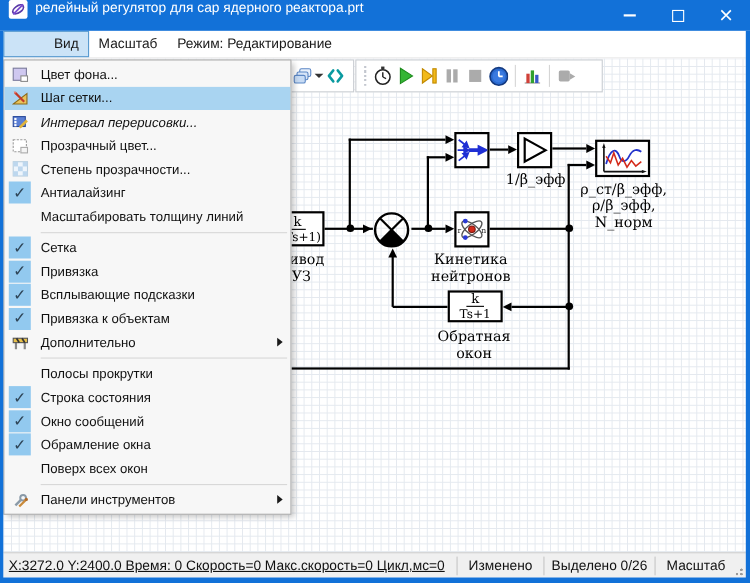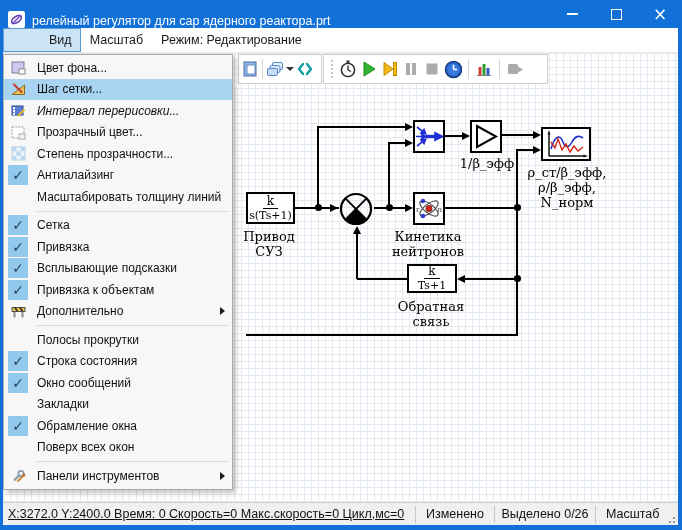--- a/index.html
+++ b/index.html
@@ -1,21 +1,21 @@
 <!DOCTYPE html>
 <html><head>
 <meta charset="utf-8">
 <style>
   html,body{margin:0;padding:0;}
   body{width:682px;height:530px;position:relative;overflow:hidden;
        font-family:"Liberation Sans","DejaVu Sans",sans-serif;background:#fff;}
 
   
   .titlebar{position:absolute;left:0;top:0;width:682px;height:28px;background:#1271d8;
-            display:flex;align-items:flex-end;z-index:80;}
+            display:flex;align-items:flex-start;z-index:80;}
   .appicon{width:17px;height:17px;background:#fff;border-radius:2px;margin-left:8px;
            display:flex;align-items:center;justify-content:center;flex:none;}
   .wtitle{color:#fff;font-size:12.5px;margin-left:7px;flex:1;white-space:nowrap;overflow:hidden;}
   .wcs{display:flex;height:28px;}
   .wc{width:44px;height:28px;display:flex;align-items:center;justify-content:center;}
   .g-min{width:11px;height:2px;background:#fff;}
   .g-max{width:9px;height:9px;border:1.4px solid #fff;}
   .g-close{color:#fff;font-size:17px;line-height:17px;font-family:"DejaVu Sans",sans-serif;}
 
   .border-l{position:absolute;left:0;top:28px;width:3px;height:502px;background:#1271d8;z-index:70;}
@@ -54,21 +54,21 @@
   .au{position:absolute;width:0;height:0;border-left:4px solid transparent;border-right:4px solid transparent;border-bottom:8px solid #000;}
   .blk{position:absolute;border:2px solid #000;background:#fff;box-sizing:border-box;}
   .frac{width:100%;height:100%;display:flex;flex-direction:column;align-items:center;justify-content:center;
         font-family:"DejaVu Serif",serif;color:#000;}
   .frac .fn{font-size:12px;line-height:13px;border-bottom:1.5px solid #000;padding:0 4px;}
   .frac .fd{font-size:11px;line-height:13px;}
   .slabel{position:absolute;font-family:"DejaVu Serif",serif;font-size:13px;line-height:15px;
           text-align:center;color:#000;}
 
   
-  .menu-panel{position:absolute;left:3px;top:54px;width:230px;z-index:60;background:#f7f7f7;
+  .menu-panel{position:absolute;left:3px;top:54px;width:262px;z-index:60;background:#f7f7f7;
               border:1px solid #ababab;box-shadow:3px 3px 5px rgba(0,0,0,0.22);padding:2px 0;box-sizing:border-box;}
   .mi{height:21.5px;display:flex;align-items:center;}
   .mi.hl{background:#a9d4f1;}
   .mi-ic{width:20px;height:20px;margin:0 9px 0 4px;display:flex;align-items:center;justify-content:center;flex:none;}
   .mi.checked .mi-ic{background:#92c9ef;}
   .mi.checked .mi-ic::before{content:"✓";font-size:14px;color:#2e4456;}
   .mi-label{font-size:12px;color:#111;white-space:nowrap;}
   .mi-label.it{font-style:italic;}
   .mi-arrow{margin-left:auto;margin-right:7px;width:0;height:0;flex:none;
             border-left:5px solid #1a1a1a;border-top:4px solid transparent;border-bottom:4px solid transparent;}
@@ -290,21 +290,21 @@
   </div>
 
   <div class="blk" style="left:404px;top:211px;width:50px;height:29px">
     <div class="frac">
       <span class="fn">k</span>
       <span class="fd">Ts+1</span>
     </div>
   </div>
   <div class="slabel" style="left:378px;top:246px;width:100px">
     <div>Обратная</div>
-    <div>связь</div>
+    <div>окон</div>
   </div>
 </div>
 
 <div class="titlebar">
   <span class="appicon">
     <svg width="13" height="13">
       <ellipse cx="6.5" cy="6.5" rx="5.5" ry="3" fill="none" stroke="#5a3aa8" stroke-width="1.6" transform="rotate(-35 6.5 6.5)"></ellipse>
       <line x1="2" y1="11" x2="11" y2="2" stroke="#7a4ad0" stroke-width="1.6"></line>
     </svg>
   </span>
@@ -444,24 +444,20 @@
   <div class="mi checked">
     <span class="mi-ic"></span>
     <span class="mi-label">Строка состояния</span>
   </div>
 
   <div class="mi checked">
     <span class="mi-ic"></span>
     <span class="mi-label">Окно сообщений</span>
   </div>
 
-  <div class="mi">
-    <span class="mi-ic"></span>
-    <span class="mi-label">Закладки</span>
-  </div>
 
   <div class="mi checked">
     <span class="mi-ic"></span>
     <span class="mi-label">Обрамление окна</span>
   </div>
 
   <div class="mi">
     <span class="mi-ic"></span>
     <span class="mi-label">Поверх всех окон</span>
   </div>

